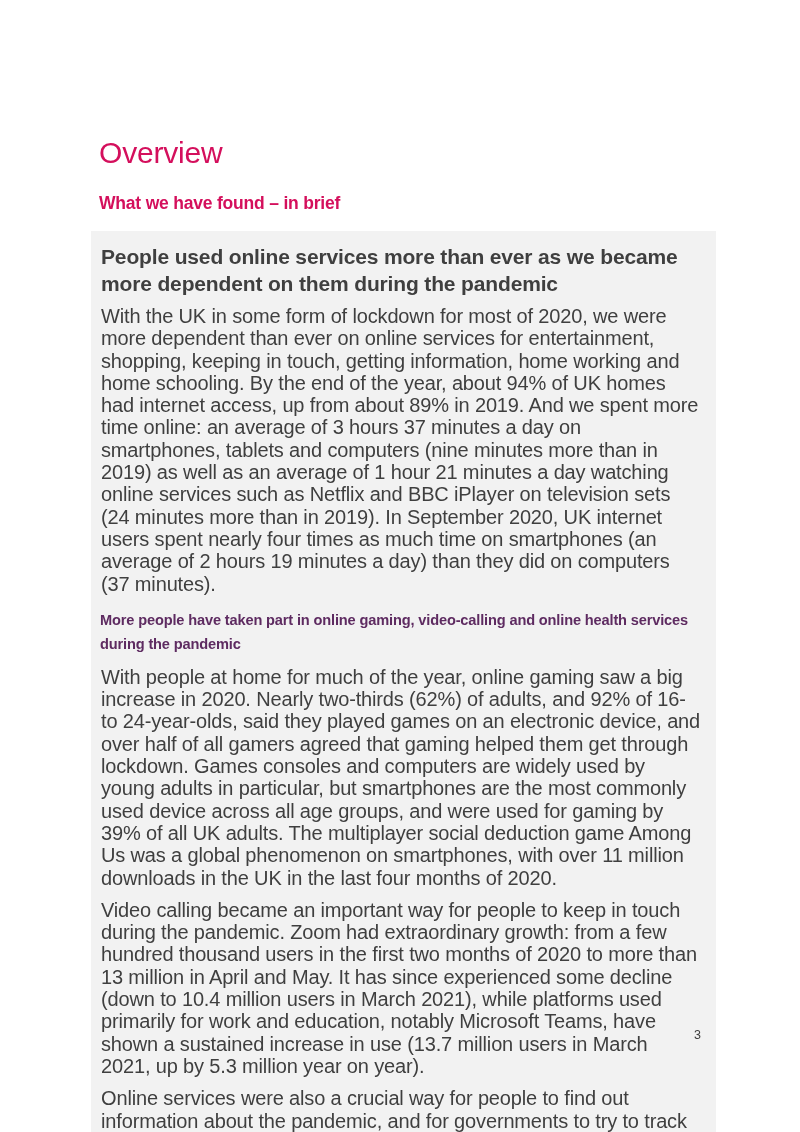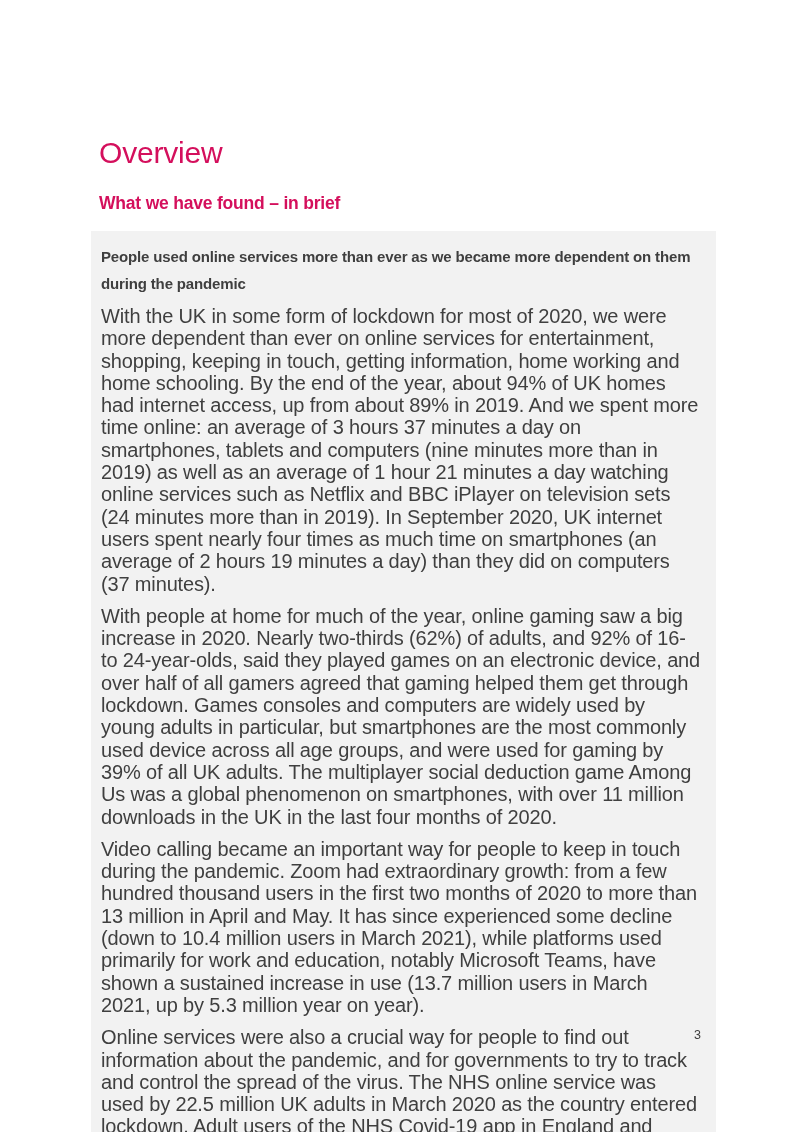--- a/index.html
+++ b/index.html
@@ -33,21 +33,21 @@
   .content-box {
     position: absolute;
     left: 88px;
     top: 228px;
     width: 625px;
     min-height: 765px;
     background: #f2f2f2;
     padding: 11px 14px 14px 9px;
   }
   .box-heading {
-    font-size: 15px;
+    font-size: 21px;
     font-weight: bold;
     color: #3f3f3f;
     line-height: 27px;
     letter-spacing: -0.15px;
     margin-bottom: 8px;
   }
   .box-para {
     font-size: 20px;
     font-weight: normal;
     color: #3f3f3f;
@@ -78,20 +78,21 @@
 <h1 class="doc-title">Overview</h1>
 
 <h2 class="doc-subtitle">What we have found – in brief</h2>
 
 <div class="content-box">
 
   <div class="box-heading">People used online services more than ever as we became more dependent on them during the pandemic</div>
 
   <p class="box-para">With the UK in some form of lockdown for most of 2020, we were more dependent than ever on online services for entertainment, shopping, keeping in touch, getting information, home working and home schooling. By the end of the year, about 94% of UK homes had internet access, up from about 89% in 2019. And we spent more time online: an average of 3 hours 37 minutes a day on smartphones, tablets and computers (nine minutes more than in 2019) as well as an average of  1 hour 21 minutes a day watching online services such as Netflix and BBC iPlayer on television sets (24 minutes more than in 2019). In September 2020, UK internet users spent nearly four times as much time on smartphones (an average of 2 hours 19 minutes a day) than they did on computers (37 minutes).</p>
 
+  <div class="box-subheading">More people have taken part in online gaming, video-calling and online health services during the pandemic</div>
 
   <p class="box-para">With people at home for much of the year, online gaming saw a big increase in 2020. Nearly two-thirds (62%) of adults, and 92% of 16- to 24-year-olds, said they played games on an electronic device, and over half of all gamers agreed that gaming helped them get through lockdown. Games consoles and computers are widely used by young adults in particular, but smartphones are the most commonly used device across all age groups, and were used for gaming by 39% of all UK adults. The multiplayer social deduction game Among Us was a global phenomenon on smartphones, with over 11 million downloads in the UK in the last four months of 2020.</p>
 
   <p class="box-para">Video calling became an important way for people to keep in touch during the pandemic. Zoom had extraordinary growth: from a few hundred thousand users in the first two months of 2020 to more than 13 million in April and May. It has since experienced some decline (down to 10.4 million users in March 2021), while platforms used primarily for work and education, notably Microsoft Teams, have shown a sustained increase in use (13.7 million users in March 2021, up by 5.3 million year on year).</p>
 
   <p class="box-para">Online services were also a crucial way for people to find out information about the pandemic, and for governments to try to track and control the spread of the virus. The NHS online service was used by 22.5 million UK adults in March 2020 as the country entered lockdown. Adult users of the NHS Covid-19 app in England and Wales peaked in October 2020 with 12.6 million users (27% of the population in England and Wales); in the same month the Protect Scotland app reached 23% of adults in Scotland and the StopCOVID NI app reached 3% of adults in Northern Ireland.</p>
 
 
 </div>
 

